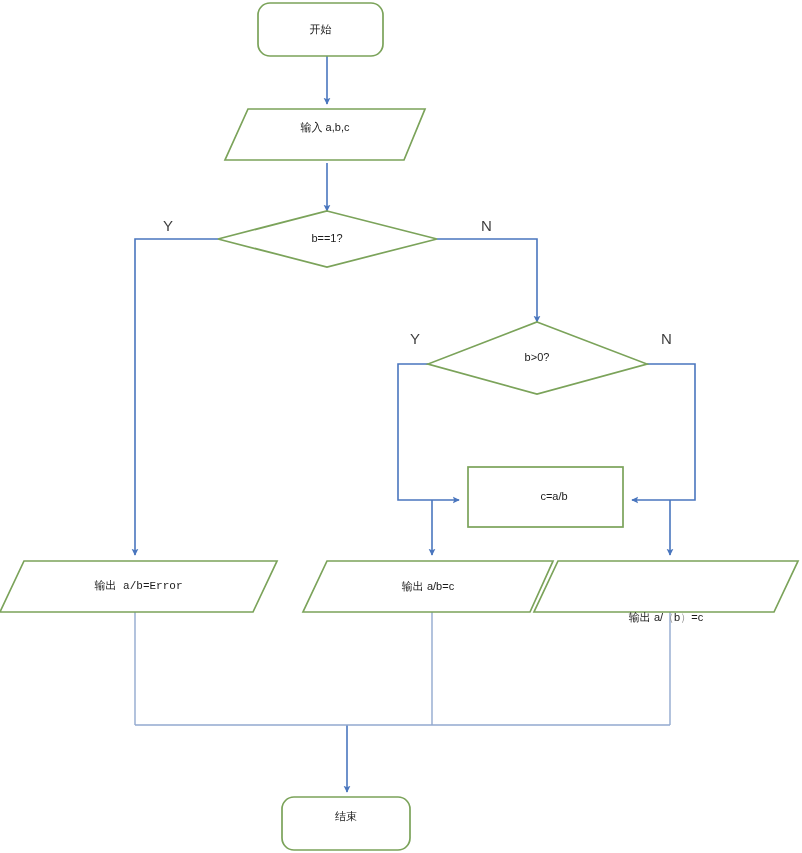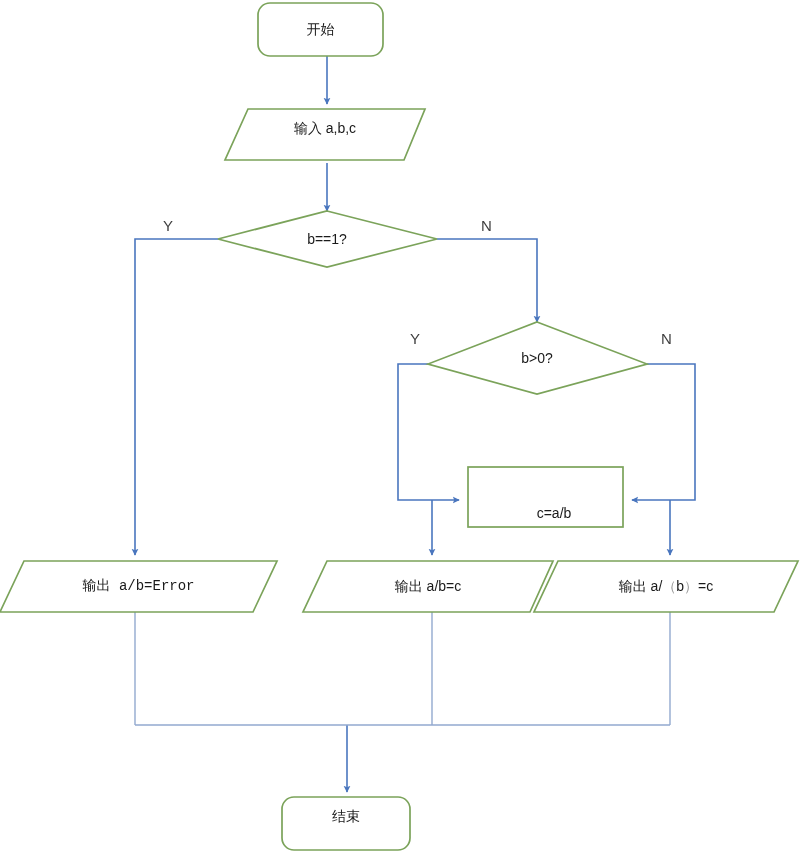--- a/index.html
+++ b/index.html
@@ -24,21 +24,21 @@
     width: 802px;
     height: 853px;
   }
   .node-label {
     position: absolute;
     display: flex;
     align-items: center;
     justify-content: center;
     text-align: center;
     color: #1a1a1a;
-    font-size: 14px;
+    font-size: 11px;
     line-height: 1.2;
     white-space: nowrap;
     pointer-events: none;
   }
   .branch-label {
     position: absolute;
     color: #3f3f3f;
     font-size: 15px;
     line-height: 1;
     white-space: nowrap;
@@ -119,33 +119,33 @@
   </div>
 
   <div class="node-label" style="left:237px; top:211px; width:180px; height:56px;">
     <span>b==1?</span>
   </div>
 
   <div class="node-label" style="left:447px; top:322px; width:180px; height:72px;">
     <span>b&gt;0?</span>
   </div>
 
-  <div class="node-label" style="left:468px; top:467px; width:172px; height:60px;margin-top:16px;">
+  <div class="node-label" style="left:468px; top:467px; width:172px; height:60px;">
     <span>c=a/b</span>
   </div>
 
   <div class="node-label" style="left:0px; top:561px; width:277px; height:51px;font-family:Liberation Mono, monospace;">
     <span>输出 a/b=Error</span>
   </div>
 
   <div class="node-label" style="left:303px; top:561px; width:250px; height:51px;">
     <span>输出 a/b=c</span>
   </div>
 
-  <div class="node-label" style="left:534px; top:561px; width:264px; height:51px;">
+  <div class="node-label" style="left:534px; top:592px; width:264px; height:51px;">
     <span>输出 a/</span>
       <span class="paren">（</span>
       <span>b</span>
       <span class="paren">）</span>
       <span>=c</span>
   </div>
 
   <div class="node-label" style="left:282px; top:797px; width:128px; height:39px;">
     <span>结束</span>
   </div>

